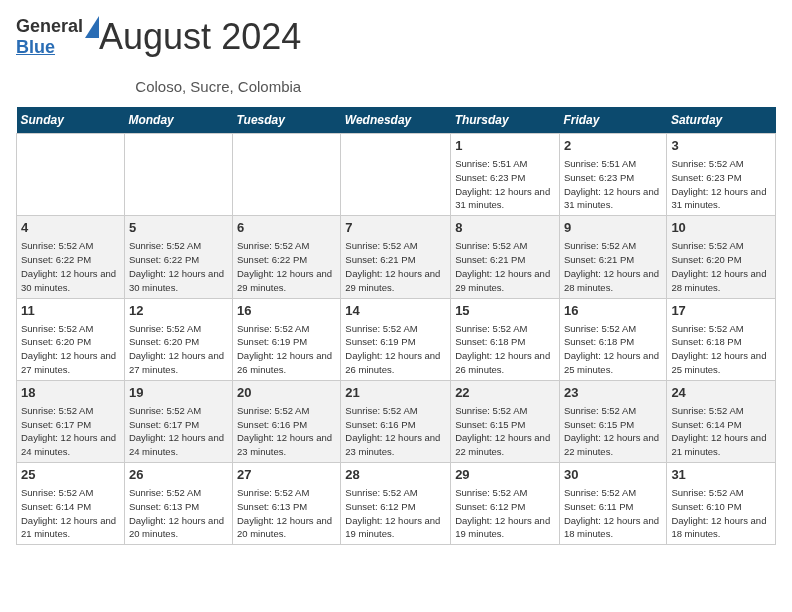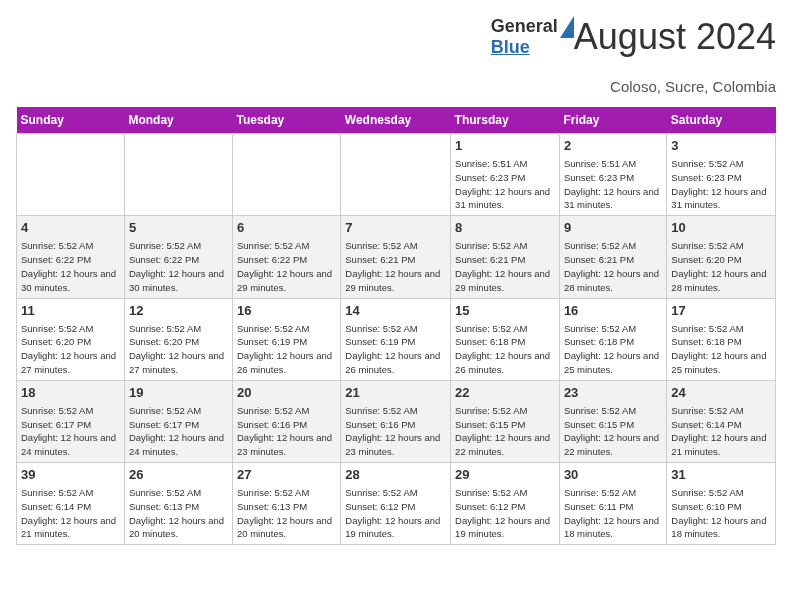--- a/index.html
+++ b/index.html
@@ -5,21 +5,21 @@
     * { box-sizing: border-box; margin: 0; padding: 0; }
     body {
       font-family: Arial, sans-serif;
       background: #fff;
       width: 792px;
       min-height: 612px;
       padding: 16px;
     }
     .header {
       display: flex;
-      justify-content: flex-end;
+      justify-content: flex-start;
       align-items: flex-start;
       margin-bottom: 12px;
     }
     .logo {
       display: flex;
       align-items: center;
       gap: 4px;
     }
     .logo-text {
       font-size: 18px;
@@ -47,26 +47,27 @@
       font-size: 15px;
       color: #555;
       margin-top: 20px;
     }
     table {
       width: 100%;
       border-collapse: collapse;
       font-size: 10.5px;
     }
     thead tr th {
-      background-color: #a21caf;
+      background-color: #0c4a6e;
       color: #fff;
       padding: 6px 4px;
       text-align: left;
       font-size: 12px;
       font-weight: bold;
+      font-style: italic;
     }
     tbody tr td {
       border: 1px solid #ccc;
       vertical-align: top;
       padding: 3px 4px;
       width: 113px;
       min-height: 70px;
       height: 80px;
       color: #333;
       font-size: 10px;
@@ -279,21 +280,21 @@
         </td>
         <td>
           <span class="day-num">24</span>
           <div class="day-info" style="white-space: pre-line;">Sunrise: 5:52 AM
 Sunset: 6:14 PM
 Daylight: 12 hours and 21 minutes.</div>
         </td>
       </tr>
       <tr>
         <td>
-          <span class="day-num">39</span>
+          <span class="day-num">25</span>
           <div class="day-info" style="white-space: pre-line;">Sunrise: 5:52 AM
 Sunset: 6:14 PM
 Daylight: 12 hours and 21 minutes.</div>
         </td>
         <td>
           <span class="day-num">26</span>
           <div class="day-info" style="white-space: pre-line;">Sunrise: 5:52 AM
 Sunset: 6:13 PM
 Daylight: 12 hours and 20 minutes.</div>
         </td>

